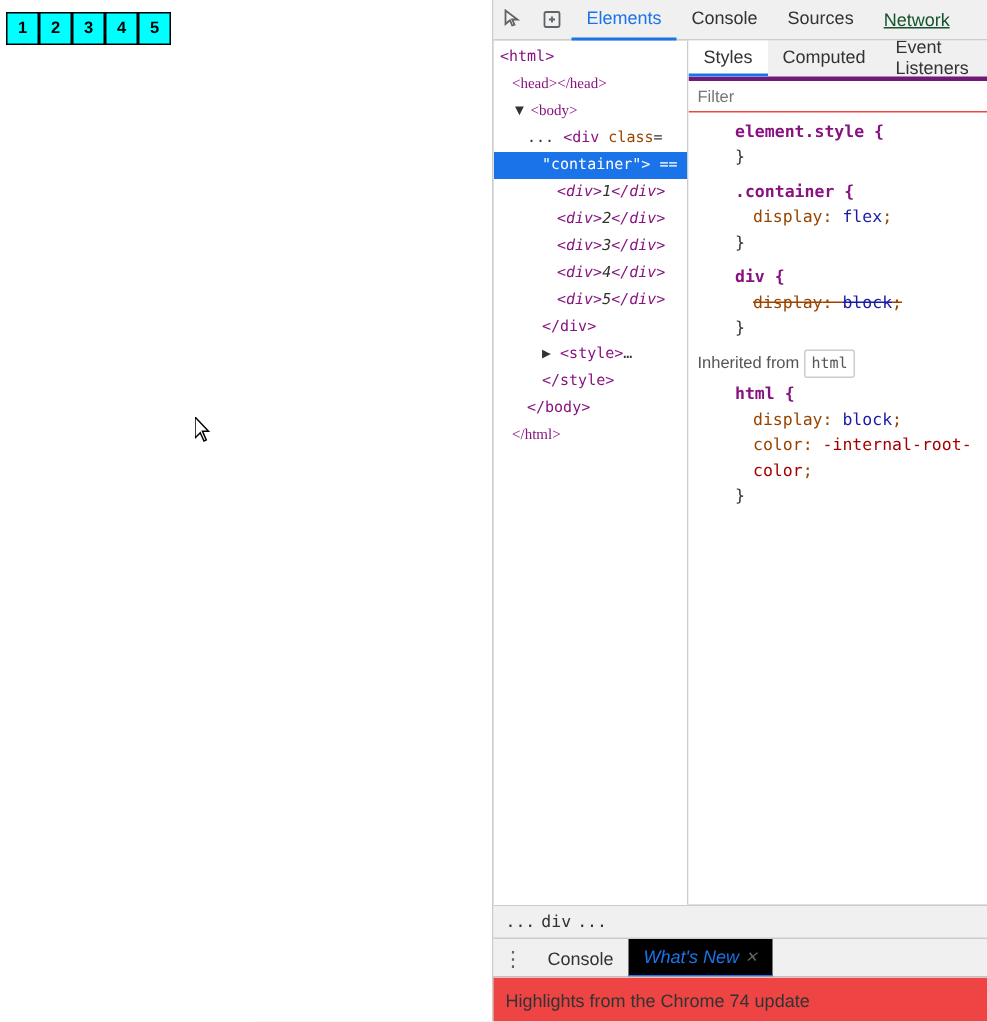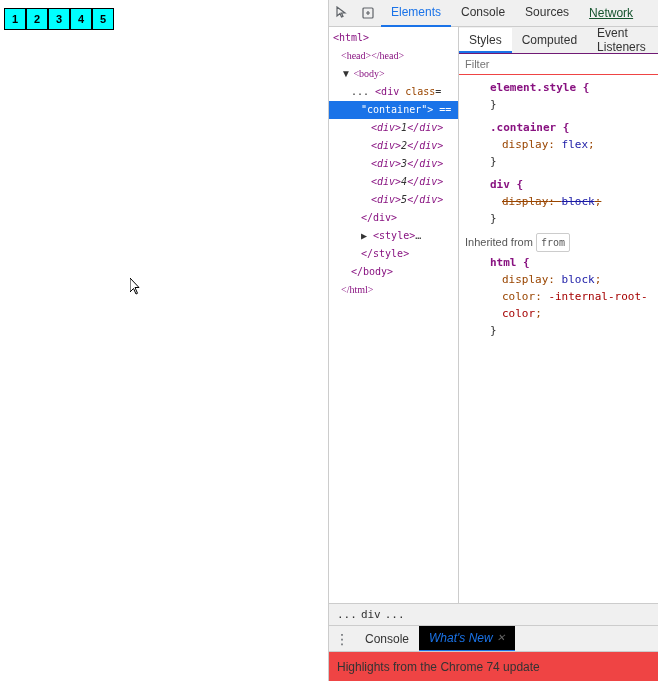--- a/index.html
+++ b/index.html
@@ -157,21 +157,21 @@
       flex: 1;
       background: #fff;
       overflow: auto;
       display: flex;
       flex-direction: column;
     }
 
     
     #styles-tabs {
       display: flex;
-      border-bottom: 1px solid #701a75;
+      border-bottom: 3px solid #701a75;
       background: #f0f0f0;
       height: 27px;
       align-items: flex-end;
       flex-shrink: 0;
     }
 
     .style-tab {
       padding: 0 10px;
       height: 25px;
       display: flex;
@@ -452,21 +452,21 @@
             <span style="color:#994500;text-decoration:line-through;">display</span><span style="text-decoration:line-through;">: </span><span style="color:#1a1aa6;text-decoration:line-through;">block</span><span style="text-decoration:line-through;">;</span>
           </div>
           <div>
             <span class="css-rule-brace">}</span>
           </div>
         </div>
 
         <div>
           <div class="inherited-label">
             <span>Inherited from</span>
-            <span class="inherited-badge">from</span>
+            <span class="inherited-badge">html</span>
           </div>
           <div class="css-block">
             <div>
               <span class="css-rule-selector">html {</span>
             </div>
             <div class="css-property">
               <span style="color:#994500;">display</span><span>: </span><span class="css-value">block</span><span>;</span>
             </div>
             <div class="css-property">
               <span style="color:#994500;">color</span><span>: </span><span style="color:#a50000;">-internal-root-color</span><span>;</span>

